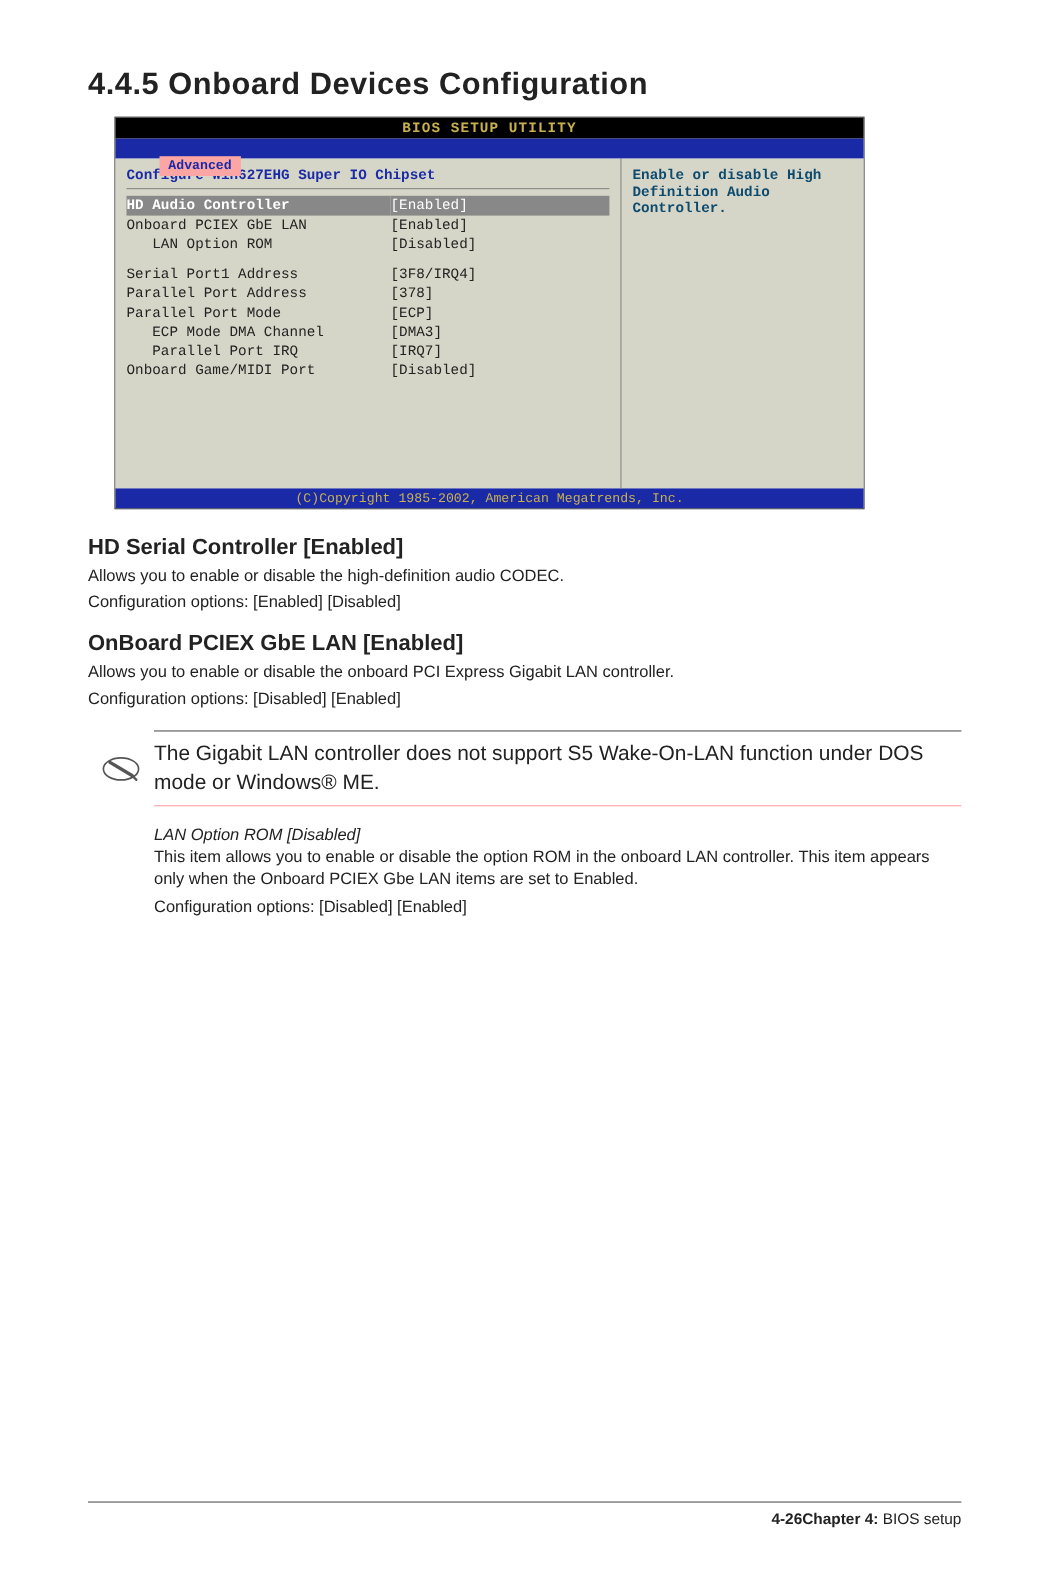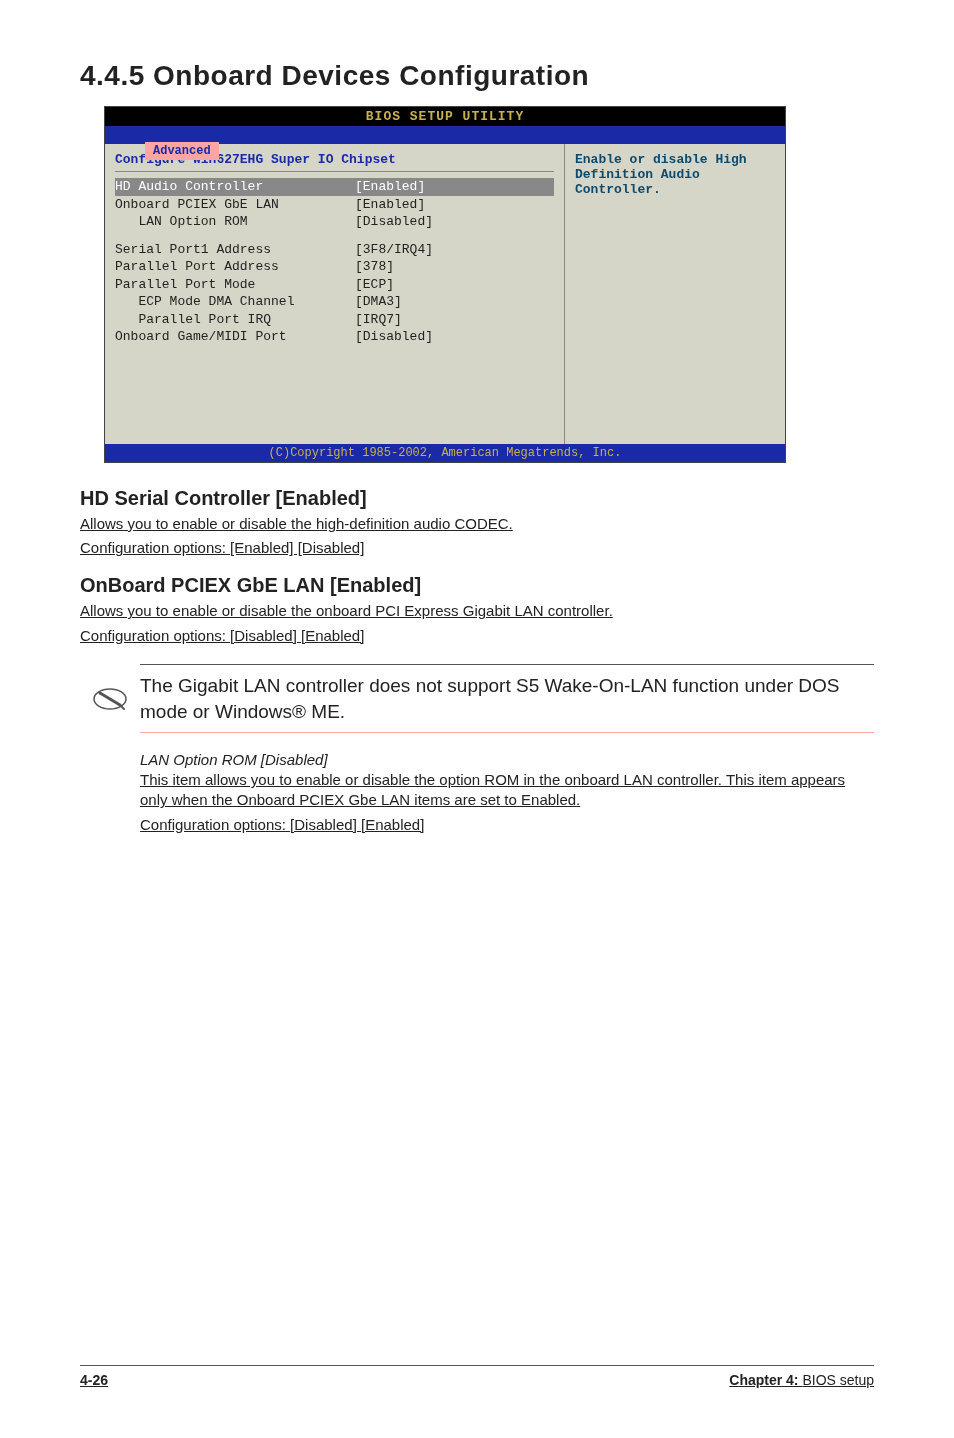--- a/index.html
+++ b/index.html
@@ -72,41 +72,40 @@
     padding-bottom: 4px;
     border-bottom: 1px solid #888;
     margin-bottom: 6px;
   }
   .bios-row {
     display: flex;
     line-height: 1.35;
   }
   .bios-row .label { flex: 0 0 240px; white-space: pre; }
   .bios-row .value { flex: 1; }
-  .bios-row.selected .label { color: #fff; background: #888; }
+  .bios-row.selected .label { color: #fff; background: #888; font-weight: bold; }
   .bios-row.selected .value { color: #fff; background: #888; }
   .bios-spacer { height: 10px; }
   .bios-footer {
     background: #1a2aa6;
     color: #c8b050;
     text-align: center;
     padding: 2px 0;
     font-size: 12px;
   }
 
   h2.subhead {
     font-size: 20px;
     font-weight: bold;
     margin: 16px 0 4px 0;
   }
   p.body {
     font-size: 15px;
     line-height: 1.35;
     margin: 0 0 4px 0;
-    text-decoration: underline;
   }
 
   .note-row {
     display: flex;
     align-items: center;
     margin: 18px 0 18px 0;
   }
   .note-icon {
     width: 60px;
     flex-shrink: 0;
@@ -130,23 +129,22 @@
   }
 
   .page-footer {
     position: absolute;
     bottom: 50px;
     left: 80px;
     right: 80px;
     border-top: 1px solid #555;
     padding-top: 6px;
     display: flex;
-    justify-content: space-between;
+    justify-content: flex-end;
     font-size: 14px;
-    text-decoration: underline;
   }
   .page-footer .pn { font-weight: bold; }
   .page-footer .ch { }
   .page-footer .ch b { font-weight: bold; }
 </style>
 </head>
 <body>
 
 <h1 class="section-num">4.4.5   Onboard Devices Configuration</h1>
 

